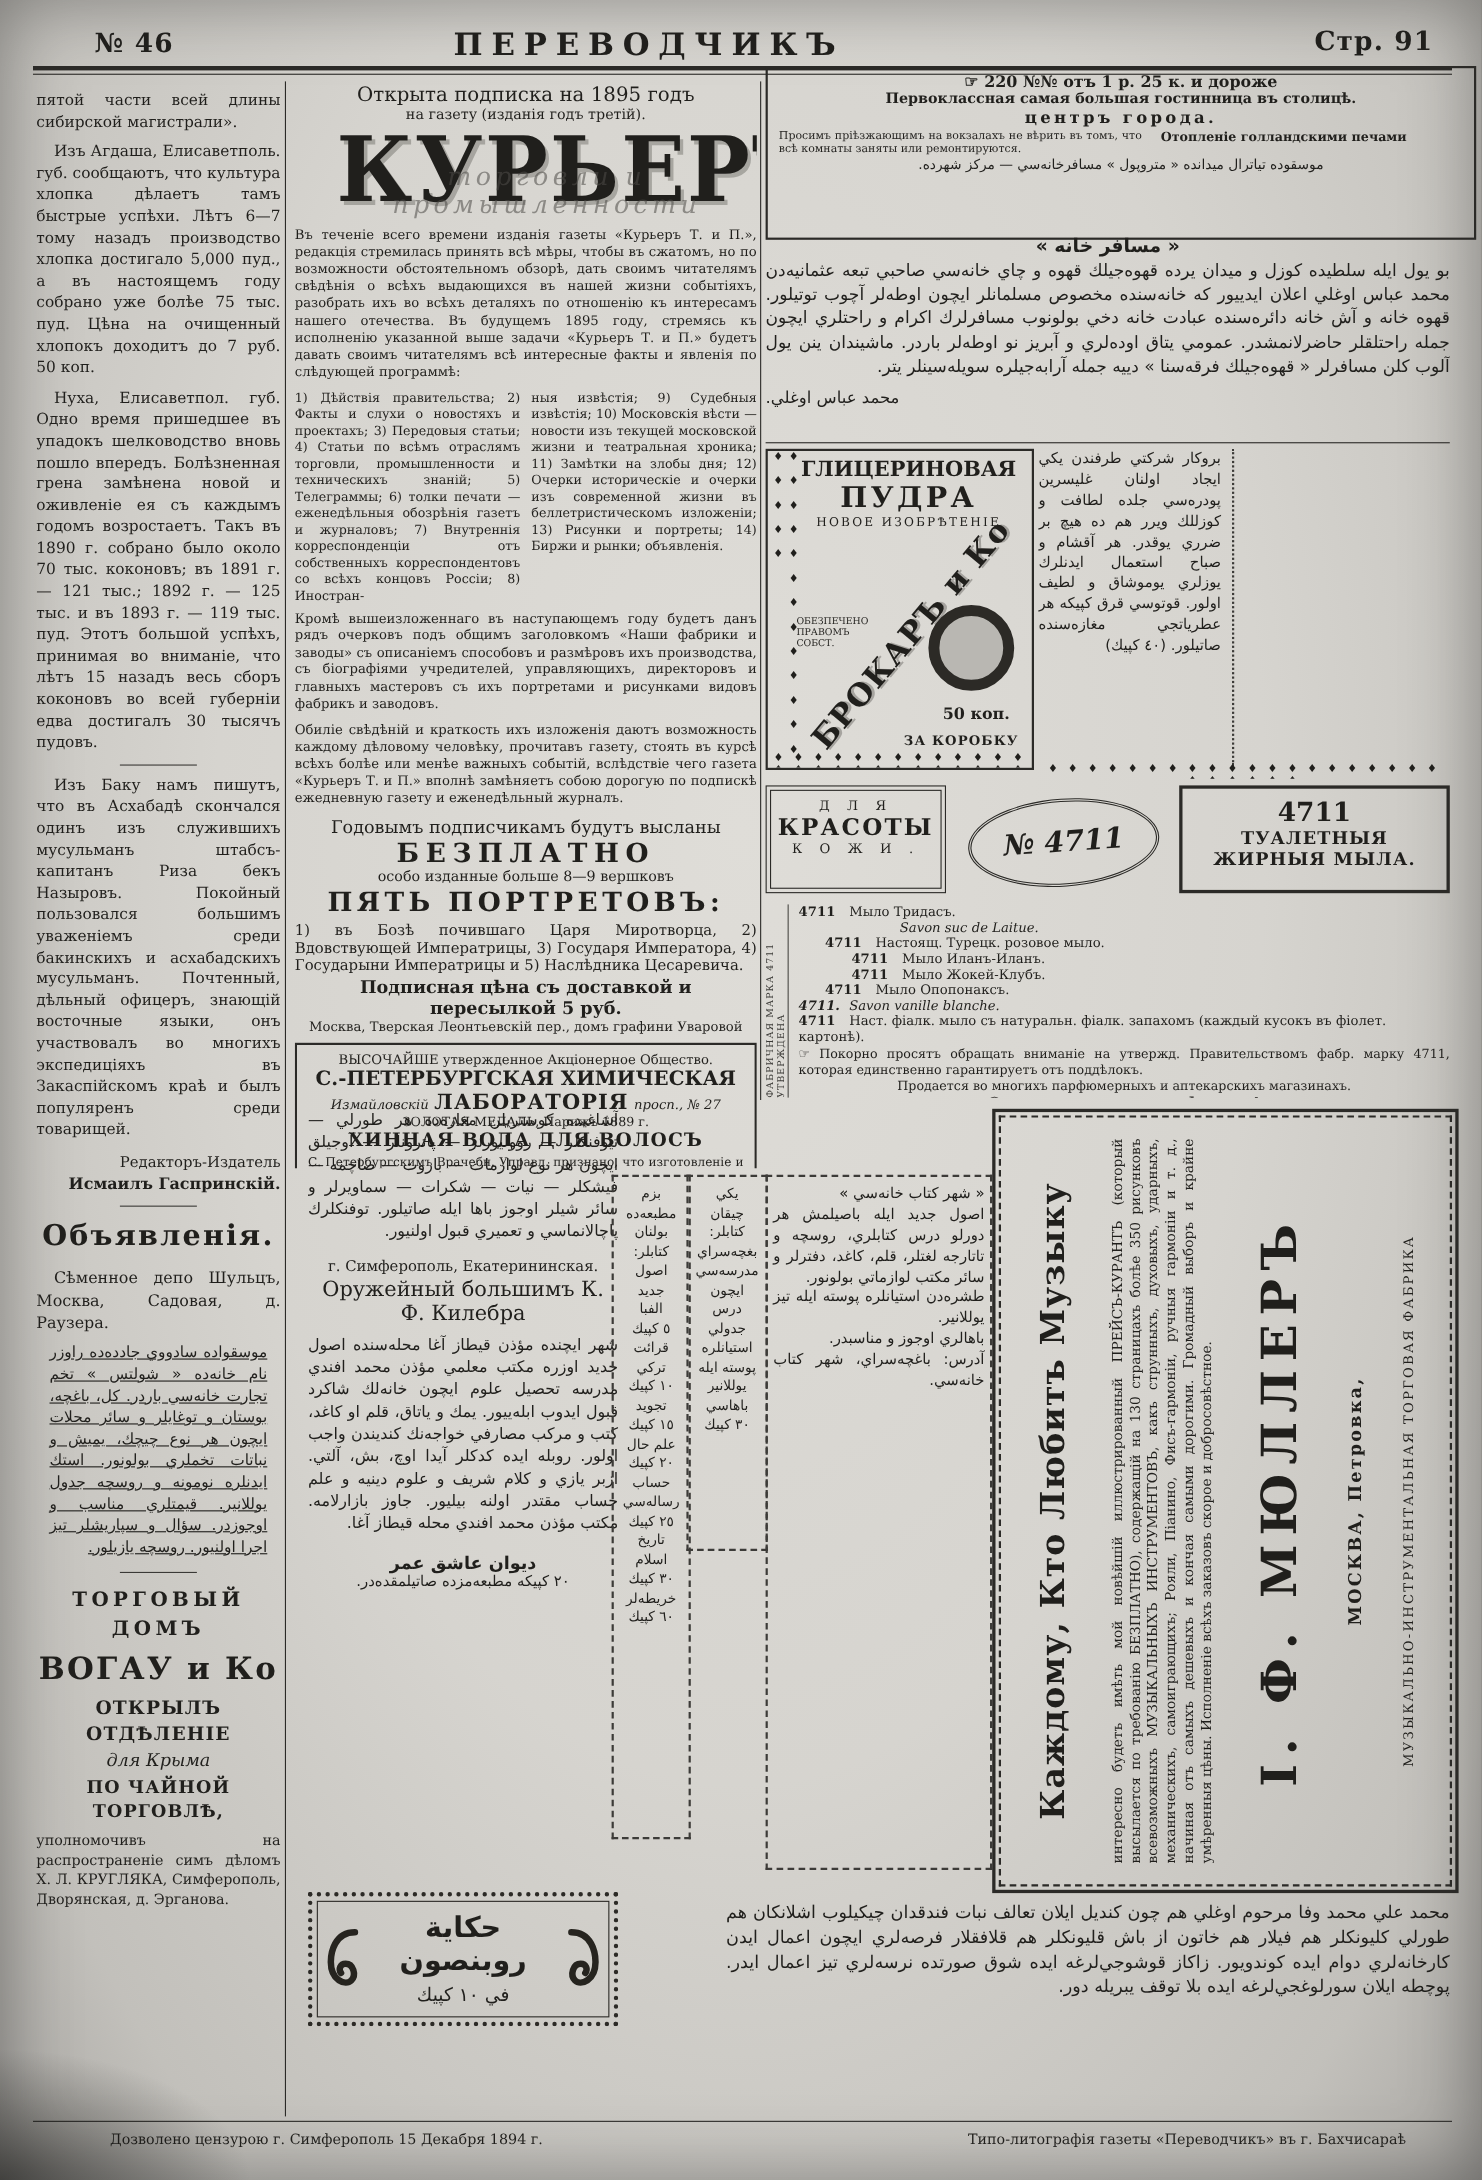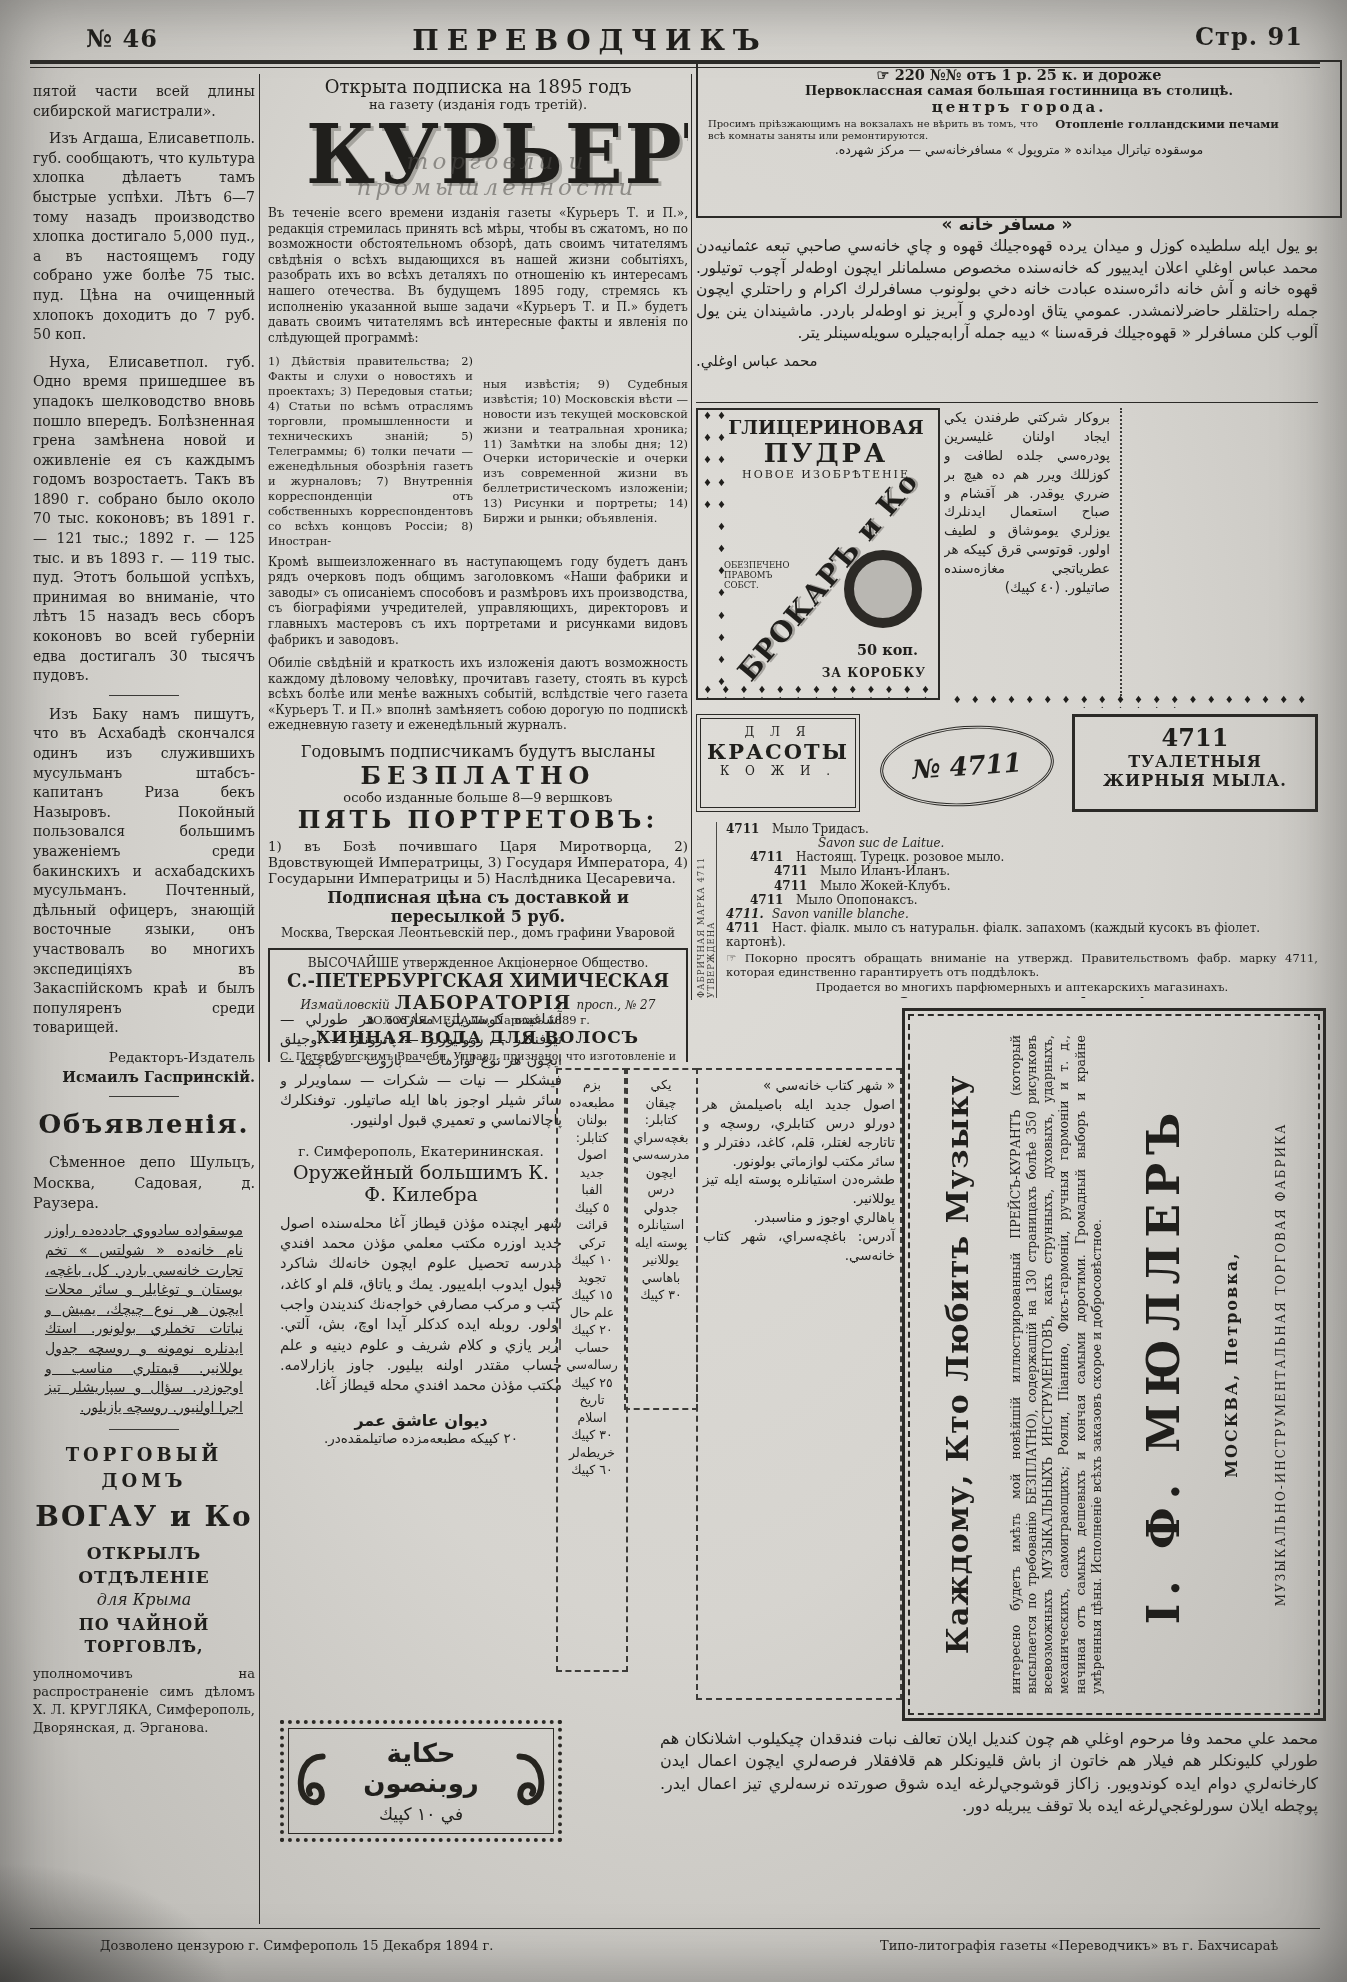--- a/index.html
+++ b/index.html
@@ -71,21 +71,21 @@
   </div>
 
   <div class="abs" style="left:268px;top:76px;width:420px;height:986px;overflow:hidden;">
     <div class="c f18">Открыта подписка на 1895 годъ</div>
     <div class="c f13">на газету (изданія годъ третій).</div>
     <div style="position:relative;height:92px;margin-top:2px;margin-left:38px;">
       <div class="c masthead">КУРЬЕРЪ</div>
       <div class="ghost">торговли и промышленности</div>
     </div>
     <p class="j f12 lh13">Въ теченіе всего времени изданія газеты «Курьеръ Т. и П.», редакція стремилась принять всѣ мѣры, чтобы въ сжатомъ, но по возможности обстоятельномъ обзорѣ, дать своимъ читателямъ свѣдѣнія о всѣхъ выдающихся въ нашей жизни событіяхъ, разобрать ихъ во всѣхъ деталяхъ по отношенію къ интересамъ нашего отечества. Въ будущемъ 1895 году, стремясь къ исполненію указанной выше задачи «Курьеръ Т. и П.» будетъ давать своимъ читателямъ всѣ интересные факты и явленія по слѣдующей программѣ:</p>
-    <div style="display:flex;gap:10px;align-items:center;">
+    <div style="display:flex;gap:10px;">
       <div class="j f115 lh13" style="width:50%;">1) Дѣйствія правительства; 2) Факты и слухи о новостяхъ и проектахъ; 3) Передовыя статьи; 4) Статьи по всѣмъ отраслямъ торговли, промышленности и техническихъ знаній; 5) Телеграммы; 6) толки печати — еженедѣльныя обозрѣнія газетъ и журналовъ; 7) Внутреннія корреспонденціи отъ собственныхъ корреспондентовъ со всѣхъ концовъ Россіи; 8) Иностран-</div>
       <div class="j f115 lh13" style="width:50%;">ныя извѣстія; 9) Судебныя извѣстія; 10) Московскія вѣсти — новости изъ текущей московской жизни и театральная хроника; 11) Замѣтки на злобы дня; 12) Очерки историческіе и очерки изъ современной жизни въ беллетристическомъ изложеніи; 13) Рисунки и портреты; 14) Биржи и рынки; объявленія.</div>
     </div>
     <p class="j f12 lh13" style="margin-top:6px;">Кромѣ вышеизложеннаго въ наступающемъ году будетъ данъ рядъ очерковъ подъ общимъ заголовкомъ «Наши фабрики и заводы» съ описаніемъ способовъ и размѣровъ ихъ производства, съ біографіями учредителей, управляющихъ, директоровъ и главныхъ мастеровъ съ ихъ портретами и рисунками видовъ фабрикъ и заводовъ.</p>
     <p class="j f12 lh13">Обиліе свѣдѣній и краткость ихъ изложенія даютъ возможность каждому дѣловому человѣку, прочитавъ газету, стоять въ курсѣ всѣхъ болѣе или менѣе важныхъ событій, вслѣдствіе чего газета «Курьеръ Т. и П.» вполнѣ замѣняетъ собою дорогую по подпискѣ ежедневную газету и еженедѣльный журналъ.</p>
     <div class="c f16">Годовымъ подписчикамъ будутъ высланы</div>
     <div class="c b f24 sp6">БЕЗПЛАТНО</div>
     <div class="c f13">особо изданные больше 8—9 вершковъ</div>
     <div class="c b f24 sp4">ПЯТЬ ПОРТРЕТОВЪ:</div>
     <p class="j f135" style="margin:4px 0 2px;">1) въ Бозѣ почившаго Царя Миротворца, 2) Вдовствующей Императрицы, 3) Государя Императора, 4) Государыни Императрицы и 5) Наслѣдника Цесаревича.</p>

